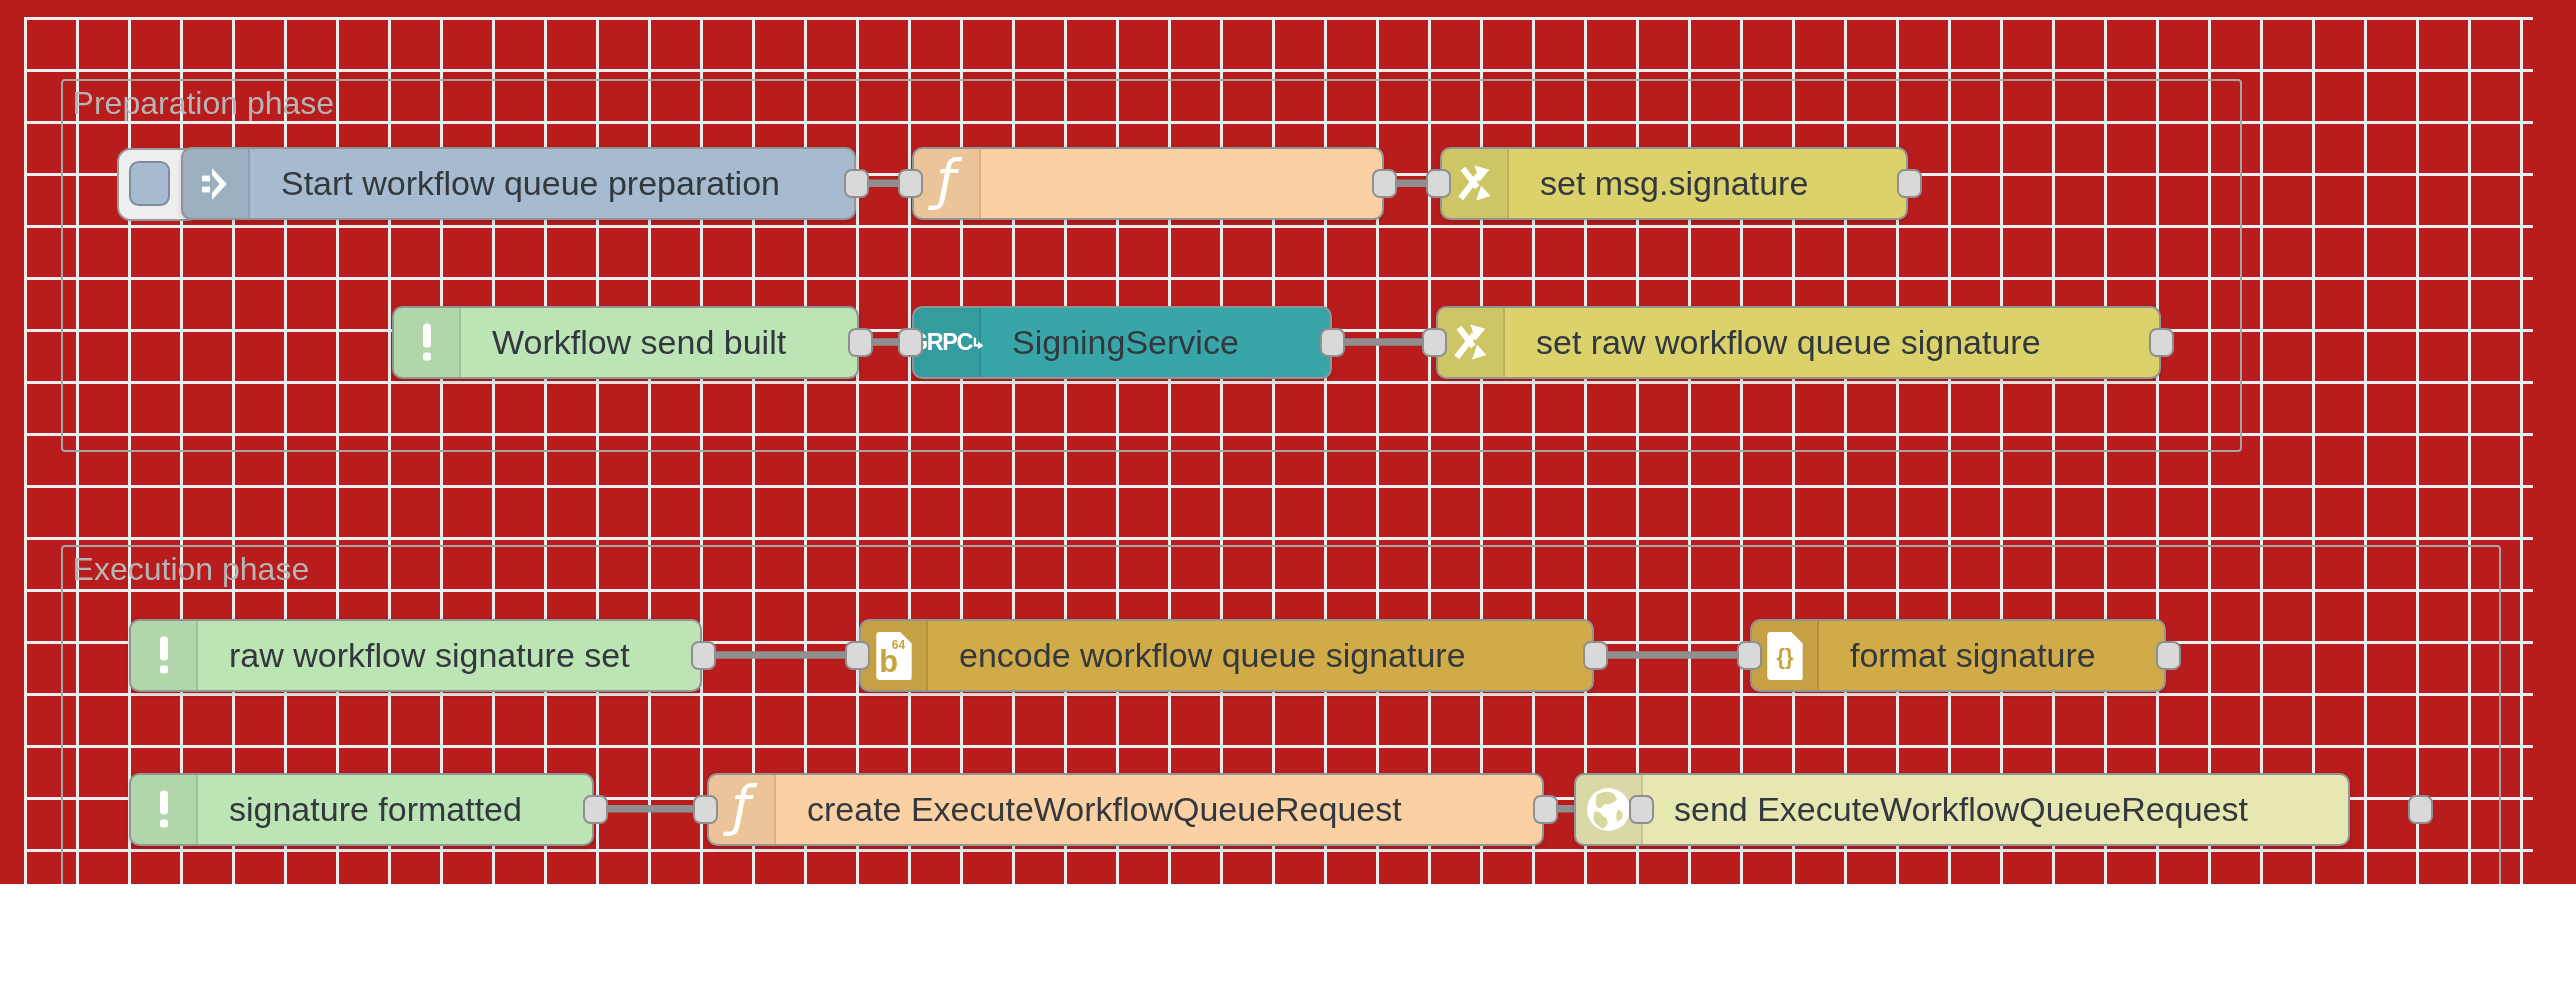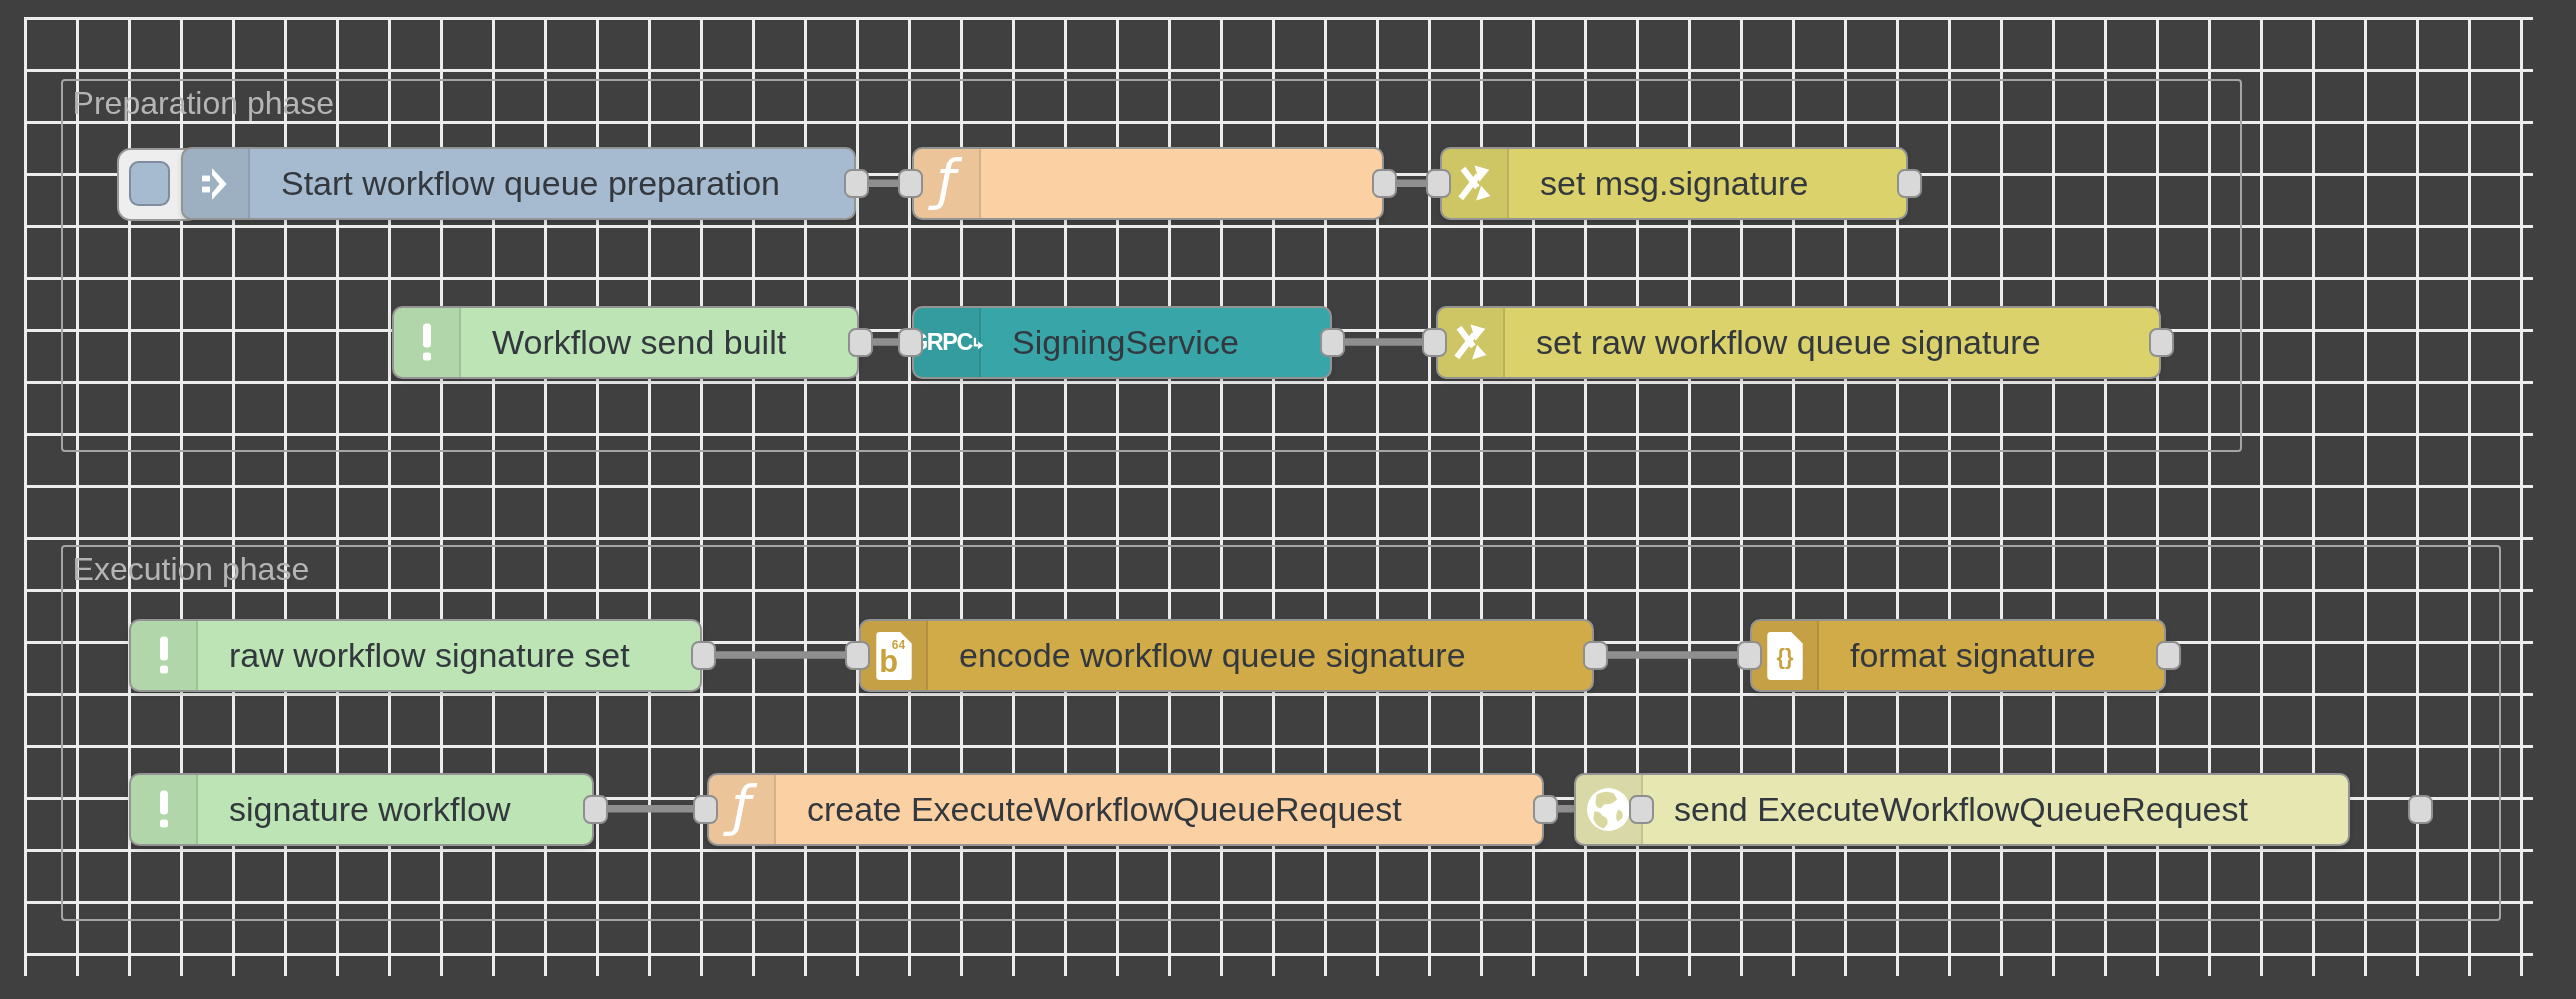--- a/index.html
+++ b/index.html
@@ -1,16 +1,16 @@
 <!DOCTYPE html>
 <html style="font-size:11px"><head>
 <meta charset="utf-8">
 <style>
   html,body{margin:0;padding:0;background:#ffffff;font-family:"Liberation Sans",sans-serif;}
-  .canvas{position:relative;width:2576px;height:999px;background:#404040;overflow:hidden;}
+  .canvas{position:relative;width:2576px;height:884px;background:#b91c1c;overflow:hidden;}
   .grid{position:absolute;left:24px;top:17px;width:2509px;height:959px;z-index:0;
         background-image:linear-gradient(to right,#ededed 2.7px,transparent 2.7px),
                          linear-gradient(to bottom,#ededed 2.7px,transparent 2.7px);
         background-size:52px 52px;}
   .group{position:absolute;border:2.7px solid #a5a5a5;border-radius:4.1px;z-index:1;background:transparent;}
   .group-label{position:absolute;left:9.6px;top:4.1px;font-size:32px;color:#b5b5b5;white-space:nowrap;}
   .wires{position:absolute;left:0;top:0;width:2576px;height:999px;z-index:2;}
   .wires line{stroke:#8f8f8f;stroke-width:11;stroke-linecap:round;}
   .inject-btn-outer{position:absolute;width:84px;height:73px;background:#eeeeee;border:2.7px solid #999999;
         border-radius:13.7px;z-index:2;box-sizing:border-box;}
@@ -153,21 +153,21 @@
     </div>
     <div class="port" style="left: 1737px; top: 641px;"></div>
     <div class="port" style="left: 2156px; top: 641px;"></div>
     <div class="node" style="left: 129px; top: 773px; width: 465px; background: rgb(188, 228, 180);">
       <div class="band">
         <svg viewBox="0 0 60 84" width="30" height="43">
        <rect x="22" y="4" width="16" height="48" rx="7" fill="#fff"></rect>
        <rect x="22" y="62" width="16" height="16" rx="5" fill="#fff"></rect>
      </svg>
       </div>
-      <span class="node-label">signature workflow</span>
+      <span class="node-label">signature formatted</span>
     </div>
     <div class="port" style="left: 583px; top: 795px;"></div>
     <div class="node" style="left: 707px; top: 773px; width: 837px; background: rgb(251, 209, 163);">
       <div class="band">
         <div class="glyph-f">ƒ</div>
       </div>
       <span class="node-label">create ExecuteWorkflowQueueRequest</span>
     </div>
     <div class="port" style="left: 693px; top: 795px;"></div>
     <div class="port" style="left: 1533px; top: 795px;"></div>

